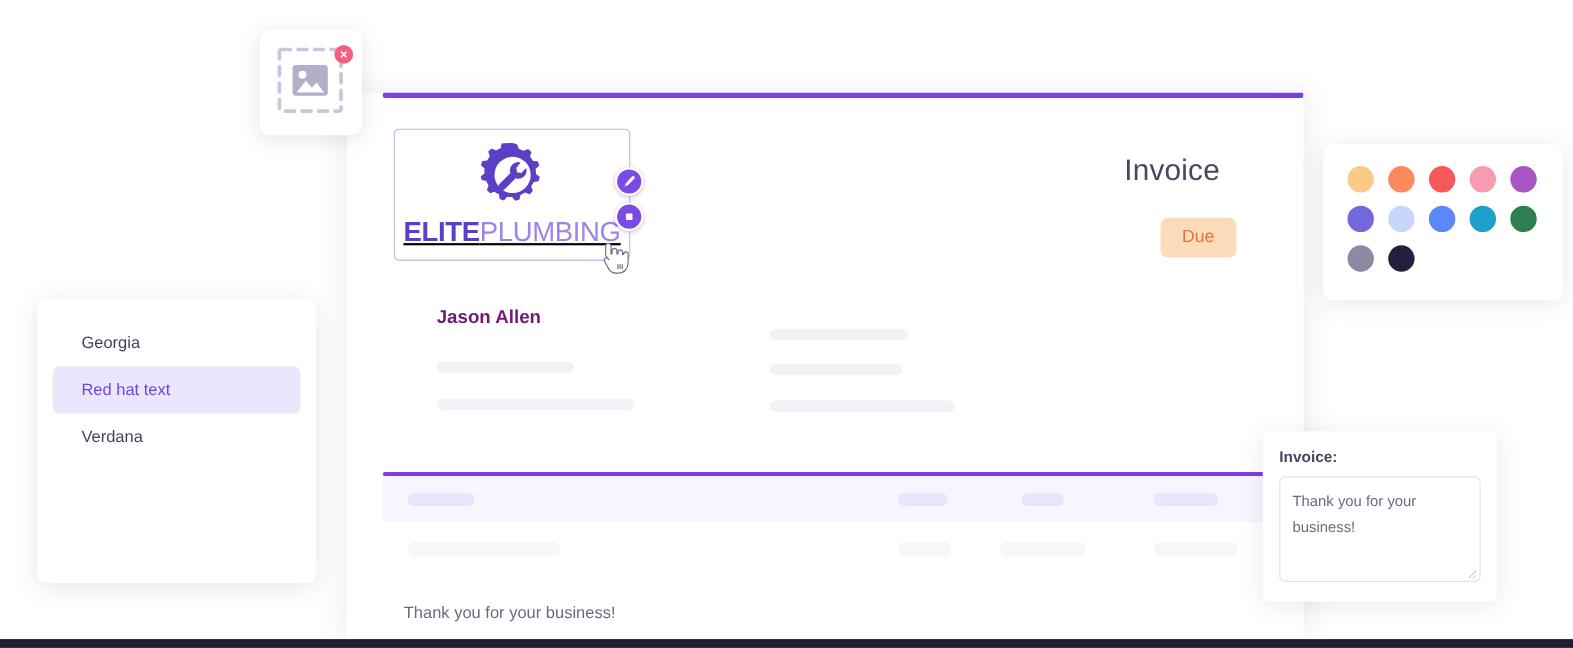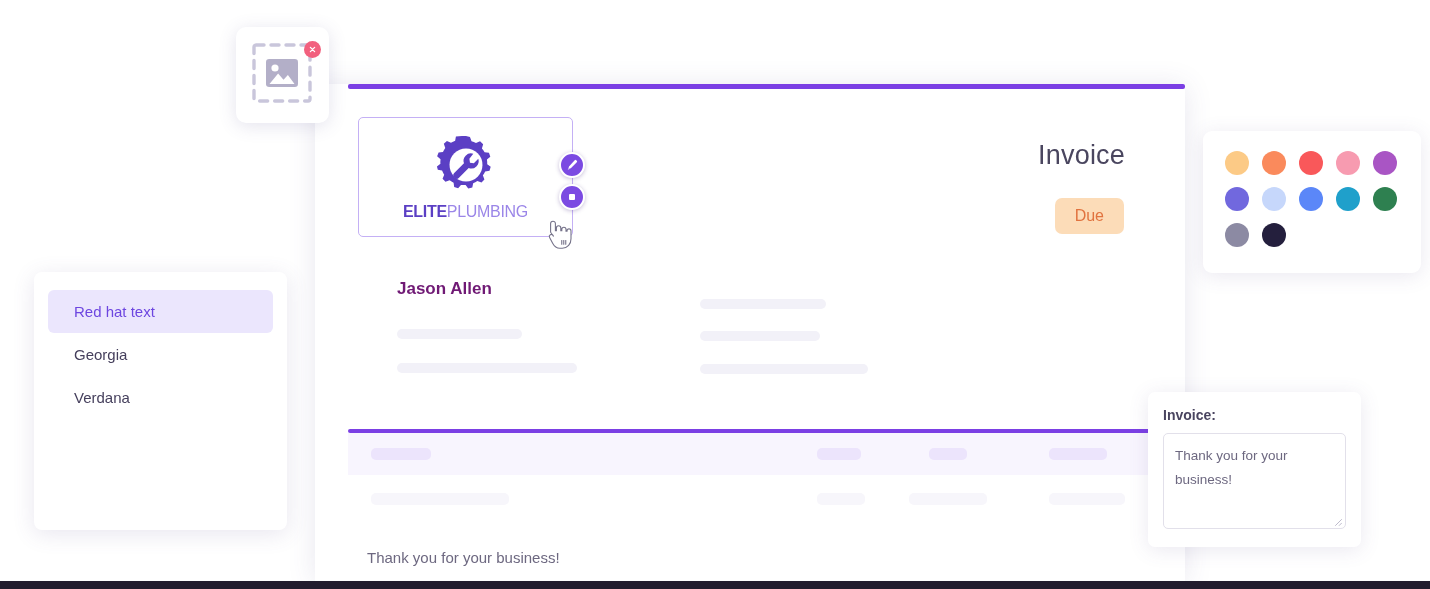--- a/index.html
+++ b/index.html
@@ -70,23 +70,24 @@
     inset: 0;
     display: flex;
     flex-direction: column;
     align-items: center;
     justify-content: center;
     gap: 7px;
   }
   .logo-gear { width: 62px; height: 62px; display: block; }
   .logo-wordmark {
     font-family: "Liberation Sans", sans-serif;
-    font-size: 16px;
+    font-size: 25px;
     letter-spacing: -0.3px;
     white-space: nowrap;
+    text-decoration: underline;
   }
   .logo-wordmark .w1 { font-weight: 700; color: #5b3fc4; }
   .logo-wordmark .w2 { font-weight: 400; color: #9b86e8; }
 
   
   .logo-actions {
     position: absolute;
     left: 244px;
     top: 68px;
     display: flex;
@@ -115,21 +116,21 @@
     top: 134px;
     width: 30px;
     height: 34px;
     z-index: 8;
     pointer-events: none;
   }
 
   
   .invoice-title {
     position: absolute;
-    right: 60px;
+    right: 76px;
     top: 56px;
     font-size: 27px;
     color: #4a465f;
     font-weight: 400;
     letter-spacing: 0.2px;
   }
   .due-badge {
     position: absolute;
     right: 61px;
     top: 114px;
@@ -431,22 +432,22 @@
         <rect x="3" y="3" width="56" height="56" rx="2"></rect>
       </g>
       <rect x="15" y="17" width="32" height="28" rx="3.2" fill="#b3afc8"></rect>
       <circle cx="24" cy="26" r="3.6" fill="#ffffff"></circle>
       <path fill="#ffffff" d="M18.5 42l8.6-10.5 5.4 6.3 4.4-4.8 6.6 9z"></path>
     </svg>
   </div>
 
 
   <div class="font-menu" id="font-menu">
+      <div class="font-item">Georgia</div>
       <div class="font-item selected">Red hat text</div>
-      <div class="font-item">Georgia</div>
       <div class="font-item">Verdana</div>
     </div>
 
   <div class="palette">
     <div class="swatch-grid" id="swatch-grid">
         <div class="swatch" style="background: rgb(252, 202, 134);"></div>
         <div class="swatch" style="background: rgb(250, 138, 92);"></div>
         <div class="swatch" style="background: rgb(249, 88, 90);"></div>
         <div class="swatch" style="background: rgb(247, 155, 176);"></div>
         <div class="swatch" style="background: rgb(169, 85, 196);"></div>

